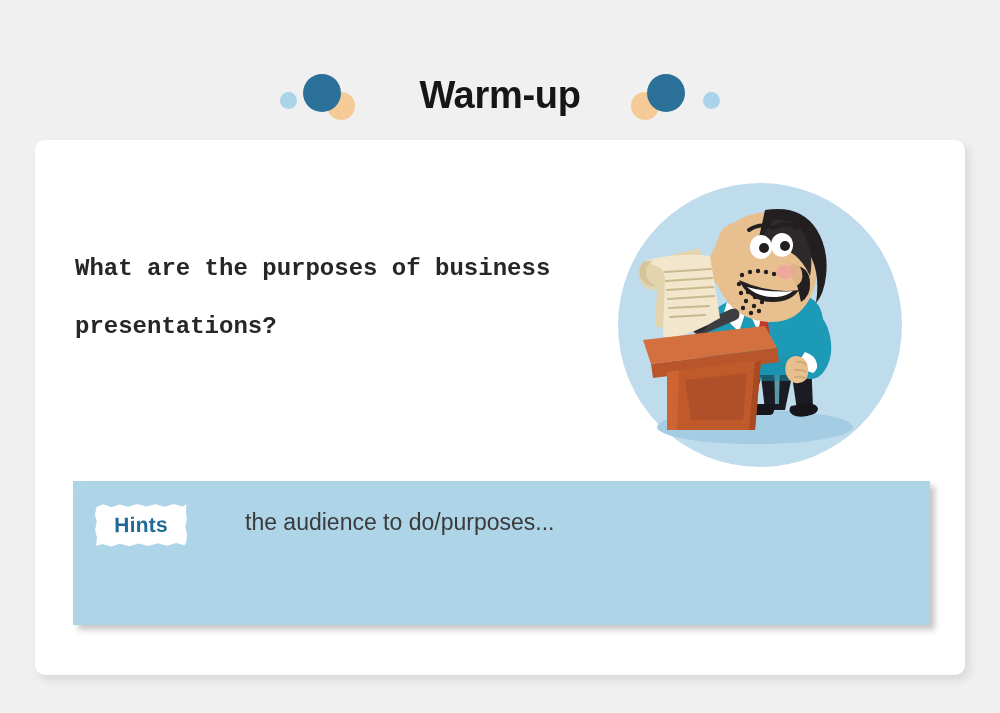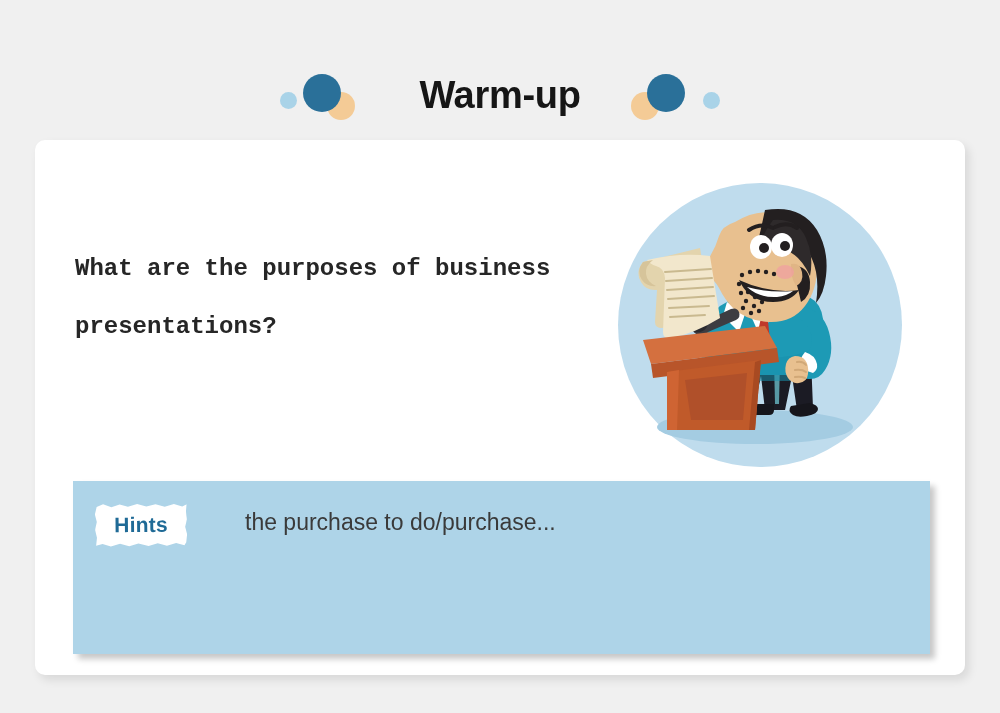--- a/index.html
+++ b/index.html
@@ -115,21 +115,21 @@
     height: 290px;
   }
   .illustration svg { display: block; }
 
   
   .hints-box {
     position: absolute;
     left: 38px;
     top: 341px;
     width: 857px;
-    height: 173px;
+    height: 144px;
     background: #aed4e8;
     box-shadow: 5px 5px 6px rgba(0,0,0,0.22);
   }
   .hints-badge {
     position: absolute;
     left: 22px;
     top: 22px;
     width: 92px;
     height: 44px;
     background: #ffffff;
@@ -302,17 +302,17 @@
 
       <path d="M140 182 L146 180 L140 250 L134 250 Z" fill="#a84a22"></path>
     </svg>
   </div>
 
   <div class="hints-box">
     <div class="hints-badge">
       <span class="hints-badge-label">Hints</span>
     </div>
     <div class="hints-text">
-      <div class="hints-line">the purchase to do/purchase...</div>
+      <div class="hints-line">the audience to do/purposes...</div>
     </div>
   </div>
 
 </div>
 
 </body></html>

